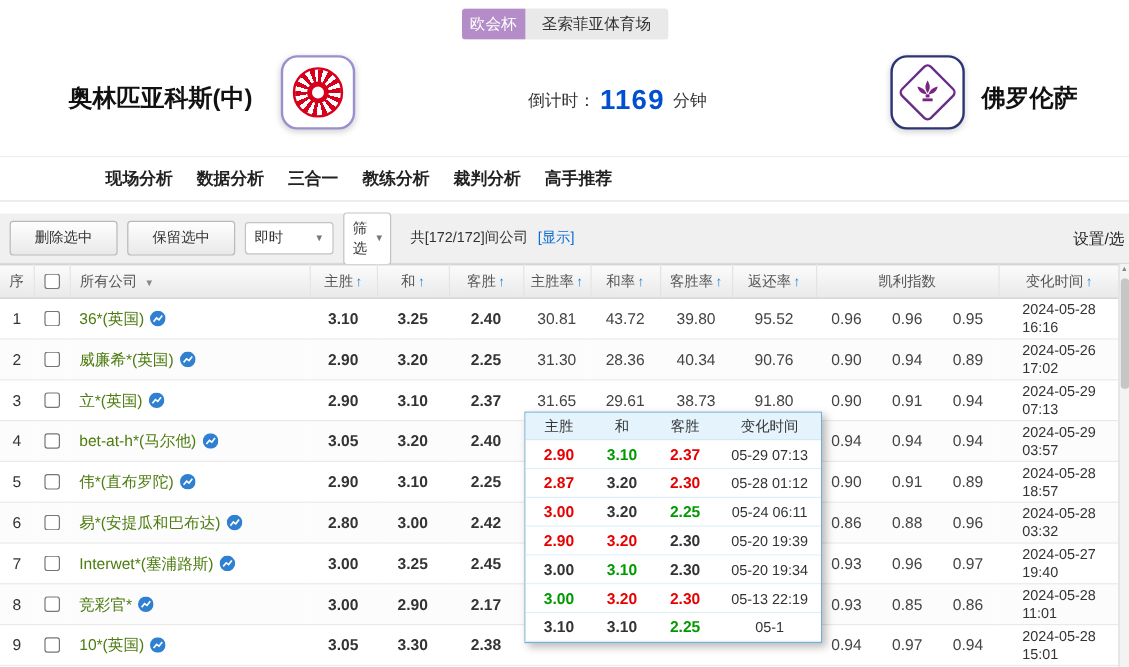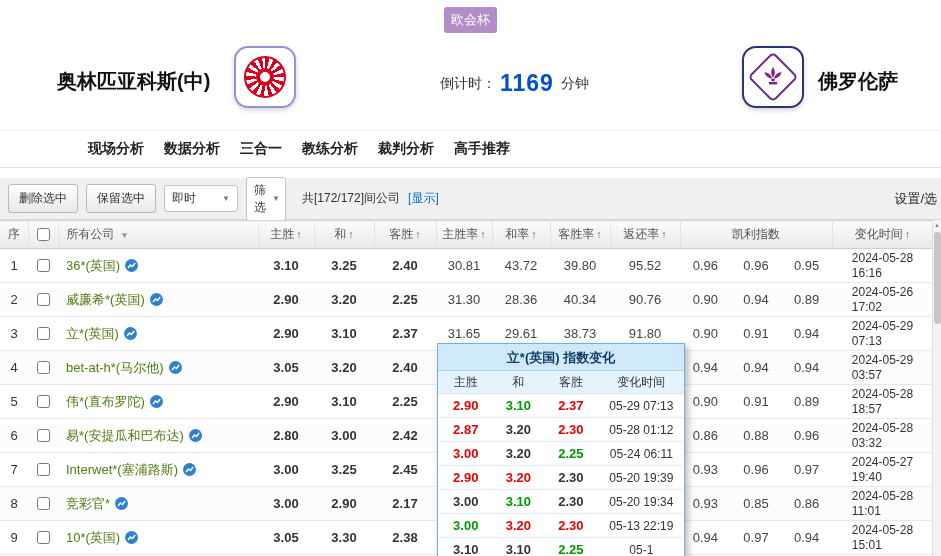--- a/index.html
+++ b/index.html
@@ -31,21 +31,21 @@
   .cd-num{font-size:23px;font-weight:bold;color:#0050d0;letter-spacing:1px}
   .cd-unit{font-size:14px;color:#333;margin-left:3px}
 
   
   .nav{position:absolute;top:130px;left:0;width:100%;height:38px;border-top:1px solid #ededed;border-bottom:1px solid #e2e2e2;display:flex;align-items:center;gap:20px;padding-left:88px;background:#fff}
   .tab{font-size:14px;font-weight:bold;color:#222;cursor:pointer;white-space:nowrap}
   .tab.active{background:#e8490f;color:#fff;padding:7px 16px;border-radius:16px}
 
   
   .toolbar{position:absolute;top:178px;left:0;width:100%;height:42px;background:#f0f0f0;border-bottom:1px solid #d9d9d9;display:flex;align-items:center;gap:8px;padding:0 8px;font-size:12px}
-  .btn{background:linear-gradient(#fefefe,#e9e9e9);border:1px solid #b9b9b9;border-radius:3px;padding:5px 10px;font-size:12px;color:#333;font-family:Liberation Serif, serif;cursor:pointer}
+  .btn{background:linear-gradient(#fefefe,#e9e9e9);border:1px solid #b9b9b9;border-radius:3px;padding:5px 20px;font-size:12px;color:#333;font-family:Liberation Serif, serif;cursor:pointer}
   .dropdown{background:#fff;border:1px solid #c3c3c3;border-radius:3px;padding:4px 7px;display:flex;align-items:center;justify-content:space-between;width:74px;color:#333;cursor:pointer}
   .dropdown.small{width:40px}
   .dd-arrow{font-size:8px;color:#777;margin-left:6px}
   .count-text{margin-left:8px;color:#333}
   .show-link{color:#0b6cd4;text-decoration:none;cursor:pointer}
   .settings{margin-left:auto;font-size:13px;color:#222;white-space:nowrap;cursor:pointer;margin-right:-4px}
 
   
   .odds-table{position:absolute;top:220px;left:0;width:933px;border-collapse:collapse;table-layout:fixed}
   .odds-table th{height:28px;background:linear-gradient(#fbfbfb,#e9e9e9);border-top:1px solid #d5d5d5;border-bottom:1px solid #cfcfcf;border-right:1px solid #e3e3e3;font-size:12px;font-weight:normal;color:#555;padding:0;white-space:nowrap;cursor:pointer}
@@ -77,20 +77,21 @@
   .popup .ph{width:56px}.popup .pd{width:50px}.popup .pa{width:56px}
   .popup .pt{width:86px;font-size:12px;color:#333}
   .popup-row .odds{font-weight:bold}
 </style>
 </head>
 <body>
 
 <div class="top-strip">
   <div class="strip-inner">
     <span class="league-badge">欧会杯</span>
+    <span class="venue">圣索菲亚体育场</span>
   </div>
 </div>
 
 <div class="team-name home">奥林匹亚科斯(中)</div>
 <div class="logo-tile home-tile">
   <div class="oly">
       <div class="oly-in"></div>
     </div>
 </div>
 
@@ -376,21 +377,20 @@
             <span>0.97</span>
             <span>0.94</span>
           </div>
         </td>
         <td><span class="tblock">2024-05-28<br>15:01</span></td>
       </tr>
     </tbody>
 </table>
 
 <div class="popup">
-  <div class="popup-title">立*(英国) 指数变化</div>
   <div class="popup-head">
     <span class="ph">主胜</span>
     <span class="pd">和</span>
     <span class="pa">客胜</span>
     <span class="pt">变化时间</span>
   </div>
   <div id="popup-body">
       <div class="popup-row">
         <span class="ph odds r">2.90</span>
         <span class="pd odds g">3.10</span>

